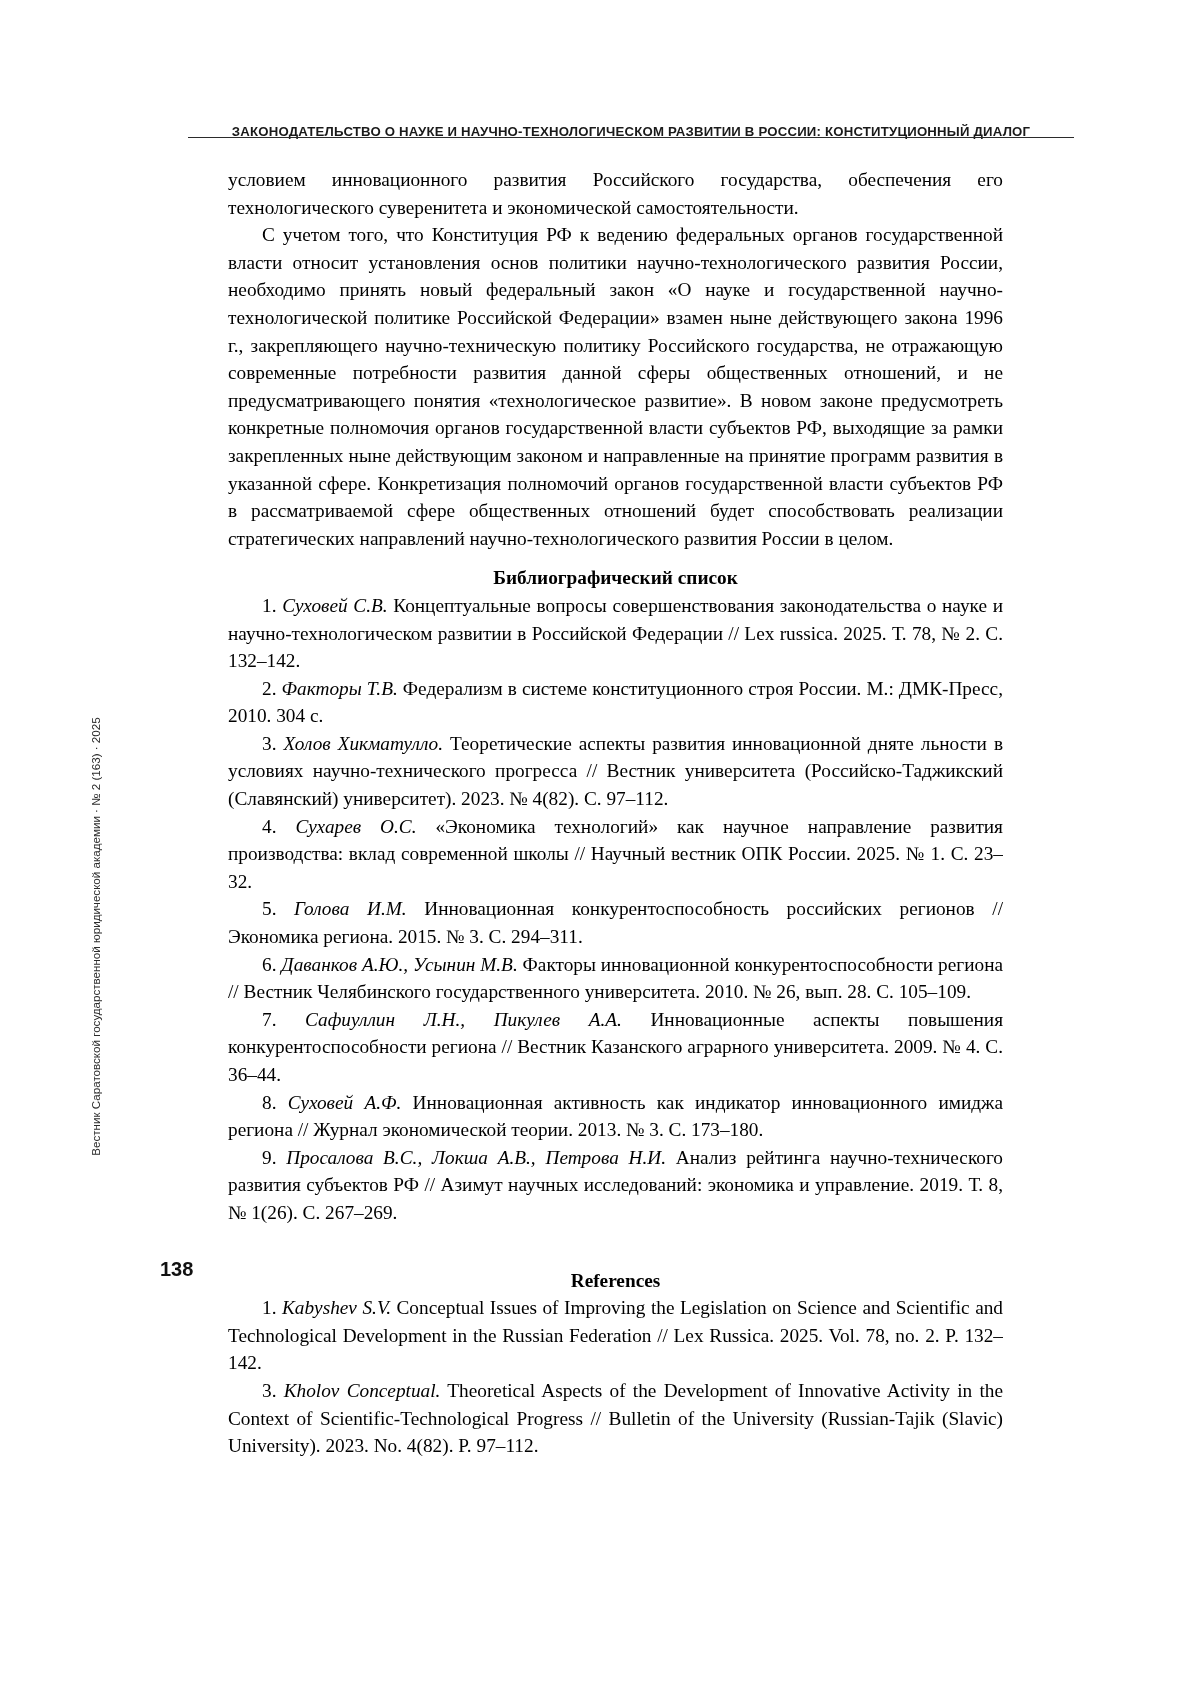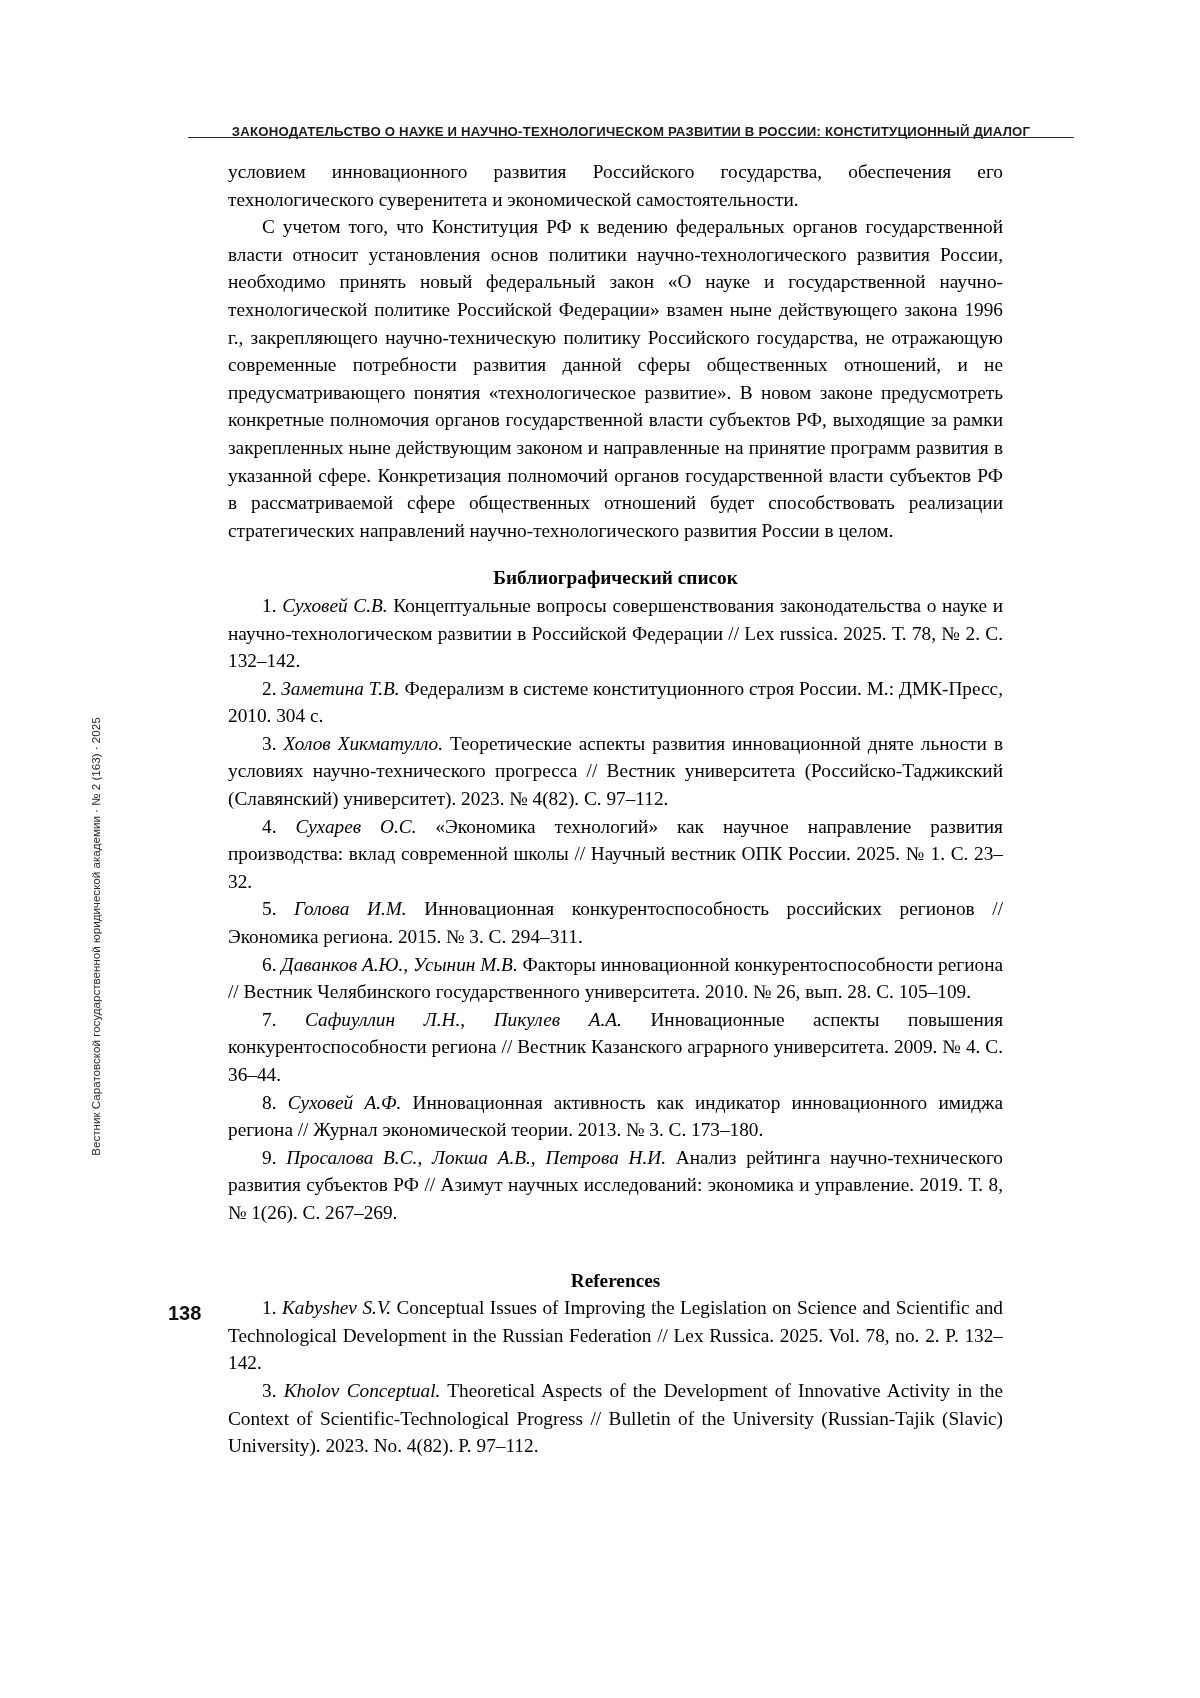--- a/index.html
+++ b/index.html
@@ -52,52 +52,51 @@
     transform-origin: center center;
     font-family: "Liberation Sans", sans-serif;
     font-size: 11.6px;
     color: #2b2b2b;
     text-align: center;
     white-space: nowrap;
   }
   
   .page-number {
     position: absolute;
-    left: 168px;
+    left: 160px;
     top: 1258px;
     font-family: "Liberation Sans", sans-serif;
     font-size: 20px;
     font-weight: 600;
     color: #111;
-    margin-top: 44px;
   }
   
   .col {
     position: absolute;
     left: 228px;
-    top: 158px;
+    top: 166px;
     width: 775px;
   }
   p {
     margin: 0;
     text-align: justify;
     text-justify: inter-word;
     font-size: 19.3px;
     line-height: 27.6px;
     hyphens: manual;
   }
   p.ind { text-indent: 34px; }
   .section-title {
     text-align: center;
     font-weight: bold;
     font-size: 19.3px;
     line-height: 27.6px;
     margin: 0;
   }
-  .gap-before { margin-top: 20px; }
+  .gap-before { margin-top: 12px; }
   .refs p { text-indent: 34px; }
   i, .it { font-style: italic; }
 </style>
 </head>
 <body>
 
 <div class="page">
 
   <div class="running-head">ЗАКОНОДАТЕЛЬСТВО О НАУКЕ И НАУЧНО-ТЕХНОЛОГИЧЕСКОМ РАЗВИТИИ В РОССИИ: КОНСТИТУЦИОННЫЙ ДИАЛОГ</div>
   <div class="rule"></div>
@@ -108,21 +107,21 @@
 
   <div class="col">
 
     <p>условием инновационного развития Российского государства, обеспечения его технологического суверенитета и экономической самостоятельности.</p>
     <p class="ind">С учетом того, что Конституция РФ к ведению федеральных органов государственной власти относит установления основ политики научно-технологического развития России, необходимо принять новый федеральный закон «О науке и государственной научно-технологической политике Российской Федерации» взамен ныне действующего закона 1996 г., закрепляющего научно-техническую политику Российского государства, не отражающую современные потребности развития данной сферы общественных отношений, и не предусматривающего понятия «технологическое развитие». В новом законе предусмотреть конкретные полномочия органов государственной власти субъектов РФ, выходящие за рамки закрепленных ныне действующим законом и направленные на принятие программ развития в указанной сфере. Конкретизация полномочий органов государственной власти субъектов РФ в рассматриваемой сфере общественных отношений будет способствовать реализации стратегических направлений научно-технологического развития России в целом.</p>
 
     <p class="section-title gap-before">Библиографический список</p>
 
     <div class="refs">
       <p><span>1.</span> <i>Суховей С.В.</i> <span>Концептуальные вопросы совершенствования законодательства о науке и научно-технологическом развитии в Российской Федерации // Lex russica. 2025. Т. 78, № 2. С. 132–142.</span></p>
-      <p><span>2.</span> <i>Заметина Т.В.</i> <span>Федерализм в системе конституционного строя России. М.: ДМК-Пресс, 2010. 304 с.</span></p>
+      <p><span>2.</span> <i>Факторы Т.В.</i> <span>Федерализм в системе конституционного строя России. М.: ДМК-Пресс, 2010. 304 с.</span></p>
       <p><span>3.</span> <i>Холов Хикматулло.</i> <span>Теоретические аспекты развития инновационной дняте льности в условиях научно-технического прогресса // Вестник университета (Российско-Таджикский (Славянский) университет). 2023. № 4(82). С. 97–112.</span></p>
       <p><span>4.</span> <i>Сухарев О.С.</i> <span>«Экономика технологий» как научное направление развития производства: вклад современной школы // Научный вестник ОПК России. 2025. № 1. С. 23–32.</span></p>
       <p><span>5.</span> <i>Голова И.М.</i> <span>Инновационная конкурентоспособность российских регионов // Экономика региона. 2015. № 3. С. 294–311.</span></p>
       <p><span>6.</span> <i>Даванков А.Ю., Усынин М.В.</i> <span>Факторы инновационной конкурентоспособности региона // Вестник Челябинского государственного университета. 2010. № 26, вып. 28. С. 105–109.</span></p>
       <p><span>7.</span> <i>Сафиуллин Л.Н., Пикулев А.А.</i> <span>Инновационные аспекты повышения конкурентоспособности региона // Вестник Казанского аграрного университета. 2009. № 4. С. 36–44.</span></p>
       <p><span>8.</span> <i>Суховей А.Ф.</i> <span>Инновационная активность как индикатор инновационного имиджа региона // Журнал экономической теории. 2013. № 3. С. 173–180.</span></p>
       <p><span>9.</span> <i>Просалова В.С., Локша А.В., Петрова Н.И.</i> <span>Анализ рейтинга научно-технического развития субъектов РФ // Азимут научных исследований: экономика и управление. 2019. Т. 8, № 1(26). С. 267–269.</span></p>
     </div>
 
     <p class="section-title gap-before" style="margin-top:40px">References</p>

